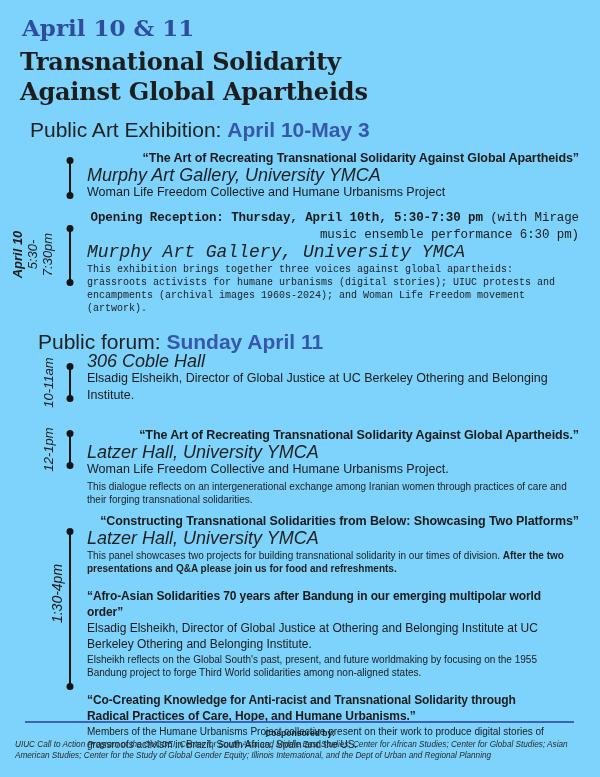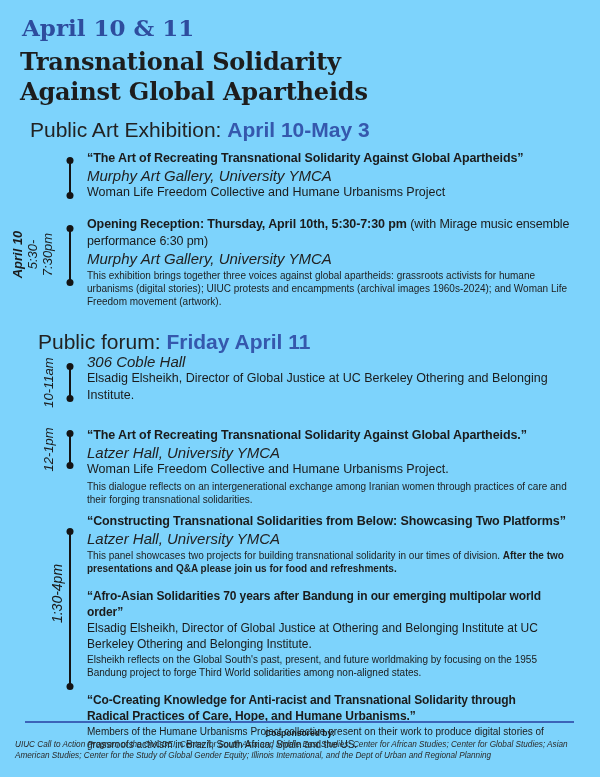--- a/index.html
+++ b/index.html
@@ -61,28 +61,28 @@
   }
   #vl-april10 { left:-28px; top:232px; width:120px; }
   #vl-april10 .d { font-weight:700; }
   #vl-f1 { left:13px; top:375px; width:70px; }
   #vl-f2 { left:13px; top:442px; width:70px; }
   #vl-f3 { left:17px; top:586px; width:80px; font-size:14px; }
 
   
   .entry { position:absolute; left:87px; width:492px; }
   #exh-e1 { top:150px; }
-  #exh-e2 { top:216px; }
+  #exh-e2 { top:210px;font-family:Liberation Mono, monospace; }
   #f-e1   { top:353px; }
   #f-e2   { top:427px; }
   #f-e3   { top:513px; }
 
-  .ev-title { font-weight:700; font-size:12.5px; line-height:17px; letter-spacing:-0.1px; }
+  .ev-title { font-weight:700; font-size:12.5px; line-height:17px; letter-spacing:-0.1px;text-align:right; }
   .ev-title .reg { font-weight:400; }
-  .ev-venue { font-style:italic; font-size:15px; line-height:17px; color:#222; }
+  .ev-venue { font-style:italic; font-size:18px; line-height:17px; color:#222; }
   .ev-by    { font-size:12.5px; line-height:17px; }
   .ev-desc  { font-size:10px; line-height:13px; margin-top:2px; color:#1e1e1e; }
   .ev-desc .b { font-weight:700; }
 
   .sub-session { margin-top:13px; width:469px; }
   .sub-title { font-weight:700; font-size:12px; line-height:16px; letter-spacing:-0.1px; }
   .sub-by    { font-size:12px; line-height:16px; }
   .sub-desc  { font-size:10px; line-height:13px; margin-top:1px; }
 
   
@@ -137,21 +137,21 @@
 
   <div id="exh-e2" class="entry">
     <div class="ev-title">
       <span>Opening Reception: Thursday, April 10th, 5:30-7:30 pm</span><span class="reg"> (with Mirage music ensemble performance 6:30 pm)</span>
     </div>
     <div class="ev-venue">Murphy Art Gallery, University YMCA</div>
     <div class="ev-desc">This exhibition brings together three voices against global apartheids: grassroots activists for humane urbanisms (digital stories); UIUC protests and encampments (archival images 1960s-2024); and Woman Life Freedom movement (artwork).</div>
   </div>
 
   <div id="forum-heading" class="section-heading">
-    <span>Public forum: </span><span class="dates">Friday April 11</span>
+    <span>Public forum: </span><span class="dates">Sunday April 11</span>
   </div>
 
   <div id="f-e1" class="entry">
     <div class="ev-venue">306 Coble Hall</div>
     <div class="ev-by">Elsadig Elsheikh, Director of Global Justice at UC Berkeley Othering and Belonging Institute.</div>
   </div>
 
   <div id="f-e2" class="entry">
     <div class="ev-title">“The Art of Recreating Transnational Solidarity Against Global Apartheids.”</div>
     <div class="ev-venue">Latzer Hall, University YMCA</div>

